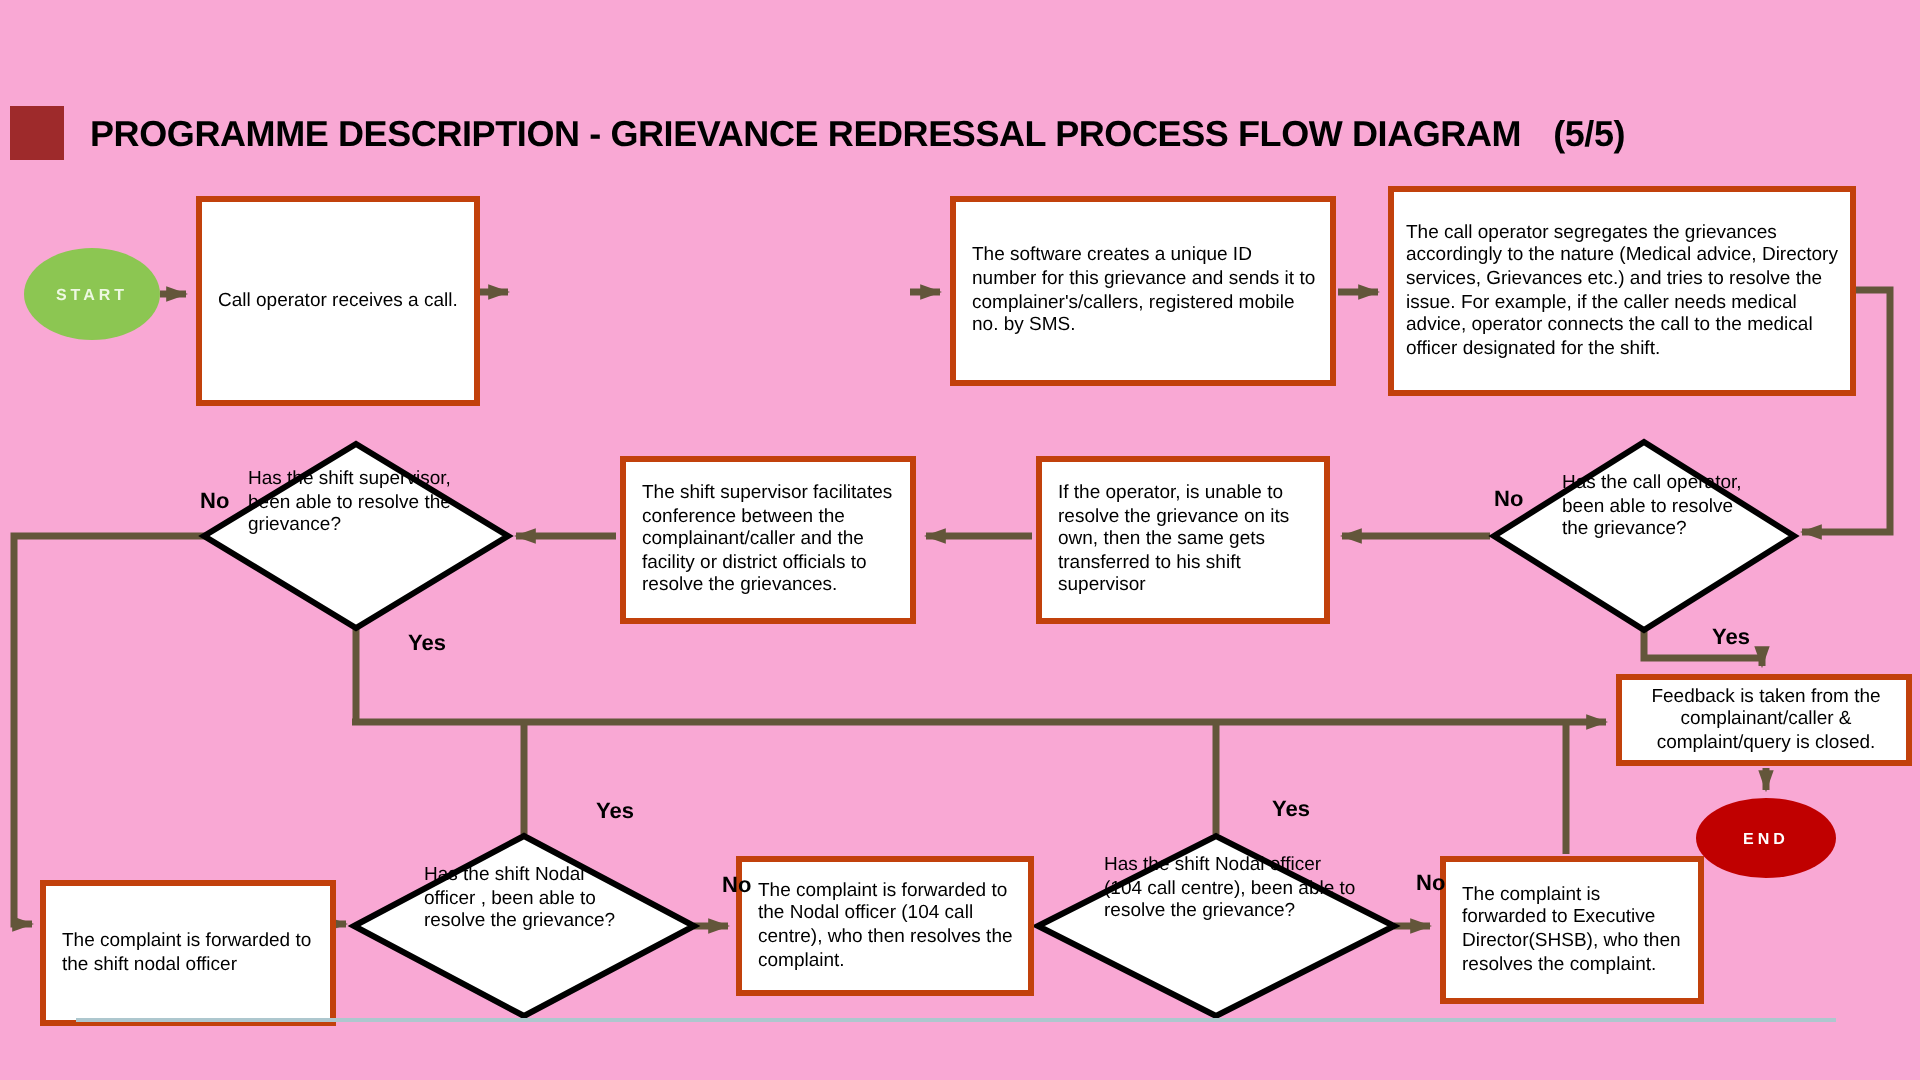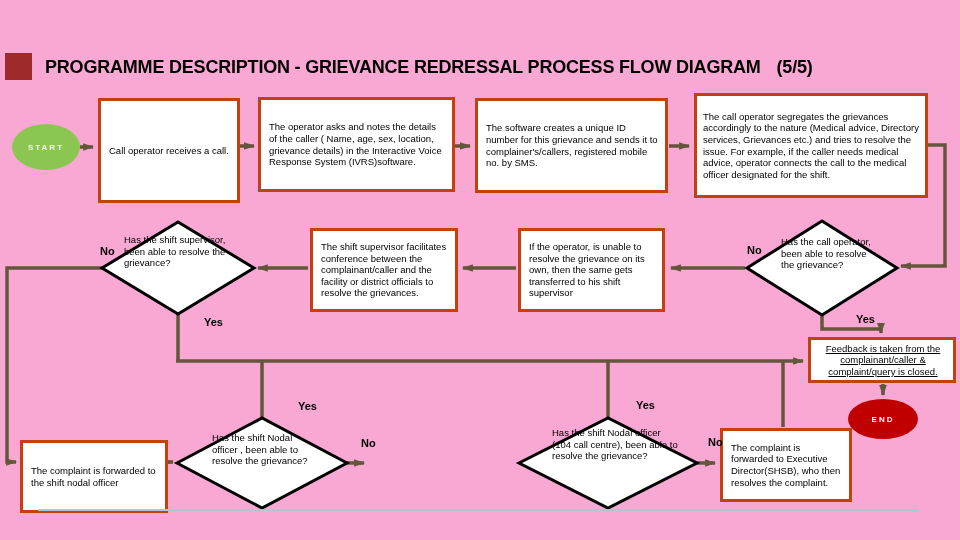--- a/index.html
+++ b/index.html
@@ -22,21 +22,21 @@
   svg.canvas{position:absolute;left:0;top:0;width:960px;height:540px;}
   .conn{stroke:var(--connector);stroke-width:3.5;fill:none;}
   .arrowhead{fill:var(--connector);}
   .diamond{fill:#ffffff;stroke:#000000;stroke-width:3;}
   
   .box{
     position:absolute;background:#ffffff;border:3px solid #c2410c;
     box-sizing:border-box;display:flex;flex-direction:column;justify-content:center;
     font-size:9.5px;line-height:1.22;padding:3px 6px 3px 8px;text-align:left;
   }
-  .box.center{text-align:center;align-items:center;text-decoration:underline;}
+  .box.center{text-align:center;align-items:center;}
   
   .dtext{position:absolute;font-size:9.5px;line-height:1.22;text-align:left;}
   
   .lbl{position:absolute;font-size:11px;font-weight:bold;padding-left:20px;}
   
   .terminal{
     position:absolute;border-radius:50%;display:flex;align-items:center;justify-content:center;
     font-size:8px;font-weight:bold;letter-spacing:2px;
   }
   .terminal.start{left:12px;top:124px;width:68px;height:46px;background:var(--start-fill);color:#eef8e2;}
@@ -85,30 +85,30 @@
 
   <div class="accent-square"></div>
   <div class="title">
     <span>PROGRAMME DESCRIPTION - GRIEVANCE REDRESSAL PROCESS FLOW DIAGRAM</span><span class="page-ind">(5/5)</span>
   </div>
 
   <div class="terminal start">START</div>
   <div class="terminal end">END</div>
 
   <div class="box" style="left:98px;top:98px;width:142px;height:105px;">Call operator receives  a call.</div>
-  <div class="box" style="left:258px;top:97px;width:197px;height:95px;">The operator asks and notes the details of the caller ( Name, age, sex, location, grievance details) in the Interactive Voice Response System (IVRS)software.</div>
   <div class="box" style="left:475px;top:98px;width:193px;height:95px;">The software creates a unique ID number for this grievance and sends it to complainer's/callers, registered mobile no. by SMS.</div>
   <div class="box" style="left:694px;top:93px;width:234px;height:105px;padding-left:6px;">The call operator segregates the grievances accordingly to the nature (Medical advice, Directory services, Grievances etc.) and tries to resolve the issue. For example, if the caller needs medical advice, operator connects the call to the  medical officer designated for the shift.</div>
 
   <div class="box" style="left:310px;top:228px;width:148px;height:84px;">The shift supervisor facilitates conference between the complainant/caller and the facility or district officials to resolve the grievances.</div>
   <div class="box" style="left:518px;top:228px;width:147px;height:84px;">If the operator, is unable to resolve the grievance on its own, then the same gets transferred to his shift supervisor</div>
 
   <div class="box center" style="left:808px;top:337px;width:148px;height:46px;">Feedback is taken from the complainant/caller &amp; complaint/query is closed.</div>
 
   <div class="box" style="left:20px;top:440px;width:148px;height:73px;">The complaint is forwarded to the shift nodal officer</div>
+  <div class="box" style="left:368px;top:428px;width:149px;height:70px;">The complaint is forwarded to the Nodal officer (104 call centre), who then resolves the complaint.</div>
   <div class="box" style="left:720px;top:428px;width:132px;height:74px;">The complaint is forwarded to Executive Director(SHSB), who then resolves the complaint.</div>
 
   <div class="dtext" style="left:124px;top:234px;width:112px;">Has the shift supervisor, been able to resolve the grievance?</div>
   <div class="dtext" style="left:781px;top:236px;width:100px;">Has the call operator, been able to resolve the grievance?</div>
   <div class="dtext" style="left:212px;top:432px;width:108px;">Has the shift Nodal officer , been able to resolve the grievance?</div>
   <div class="dtext" style="left:552px;top:427px;width:126px;">Has the shift Nodal officer (104 call centre), been able to resolve the grievance?</div>
 
   <div class="lbl" style="left:80px;top:245px;">No</div>
   <div class="lbl" style="left:184px;top:316px;">Yes</div>
   <div class="lbl" style="left:727px;top:244px;">No</div>

